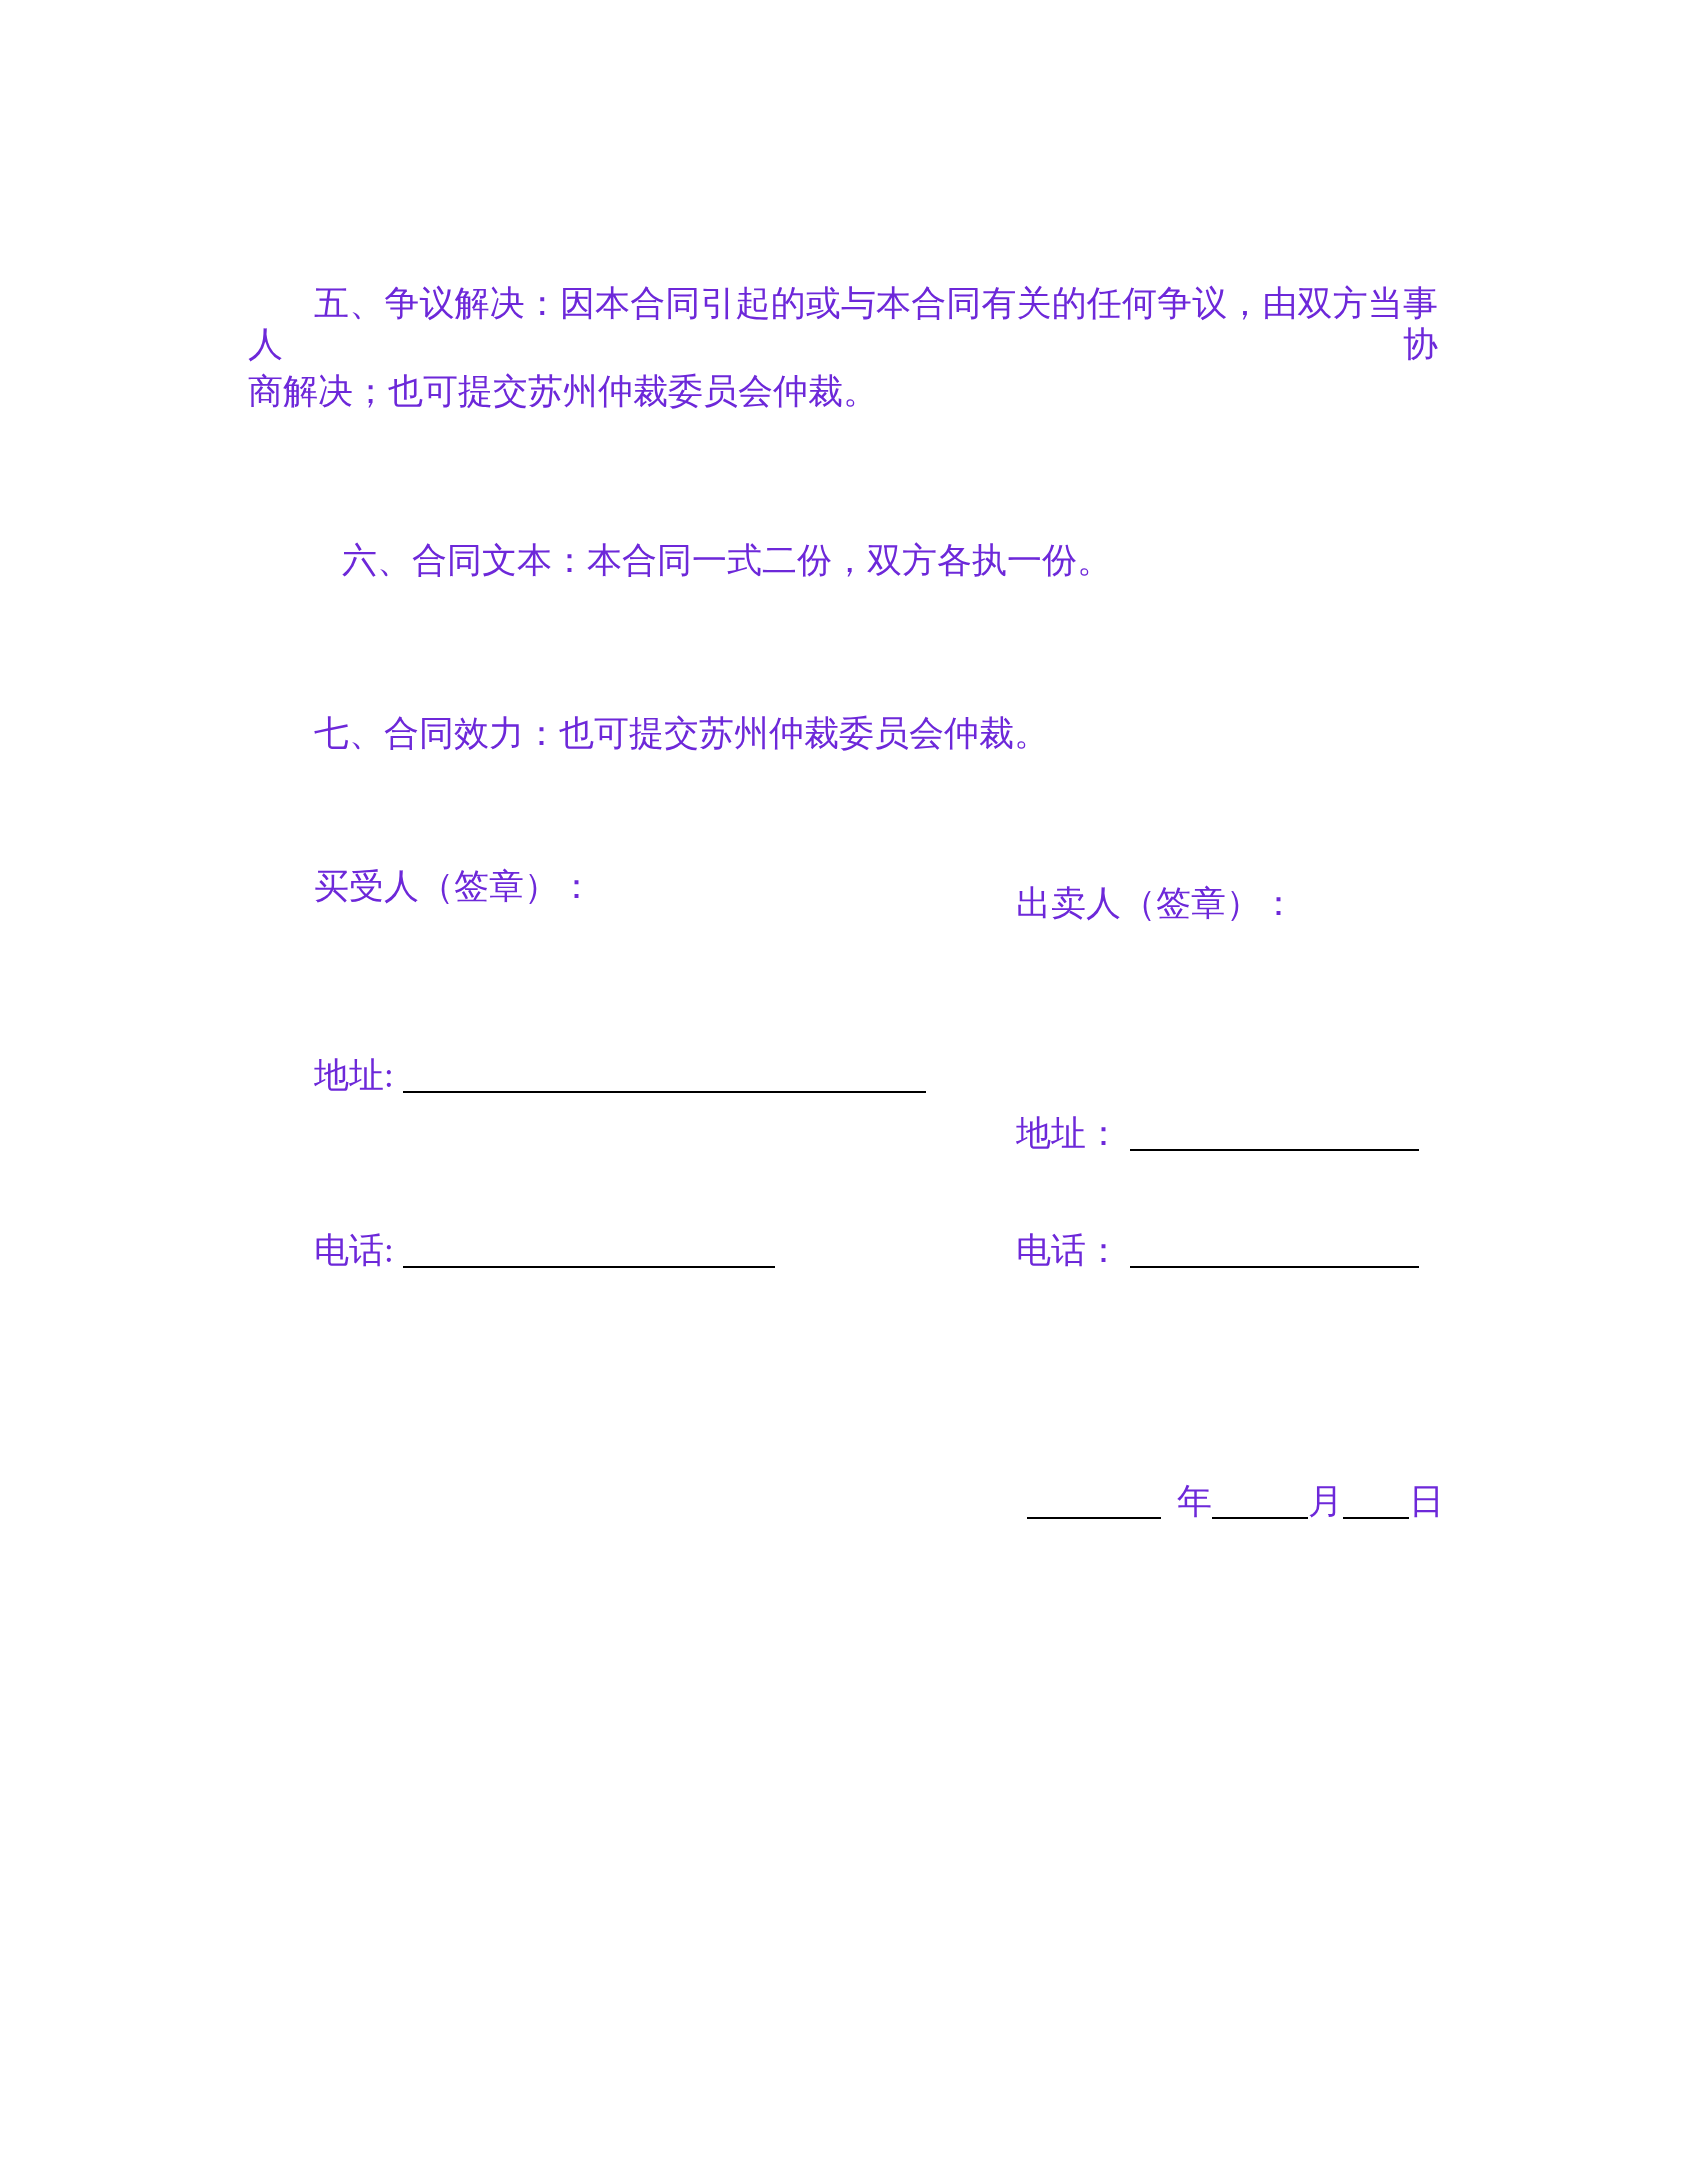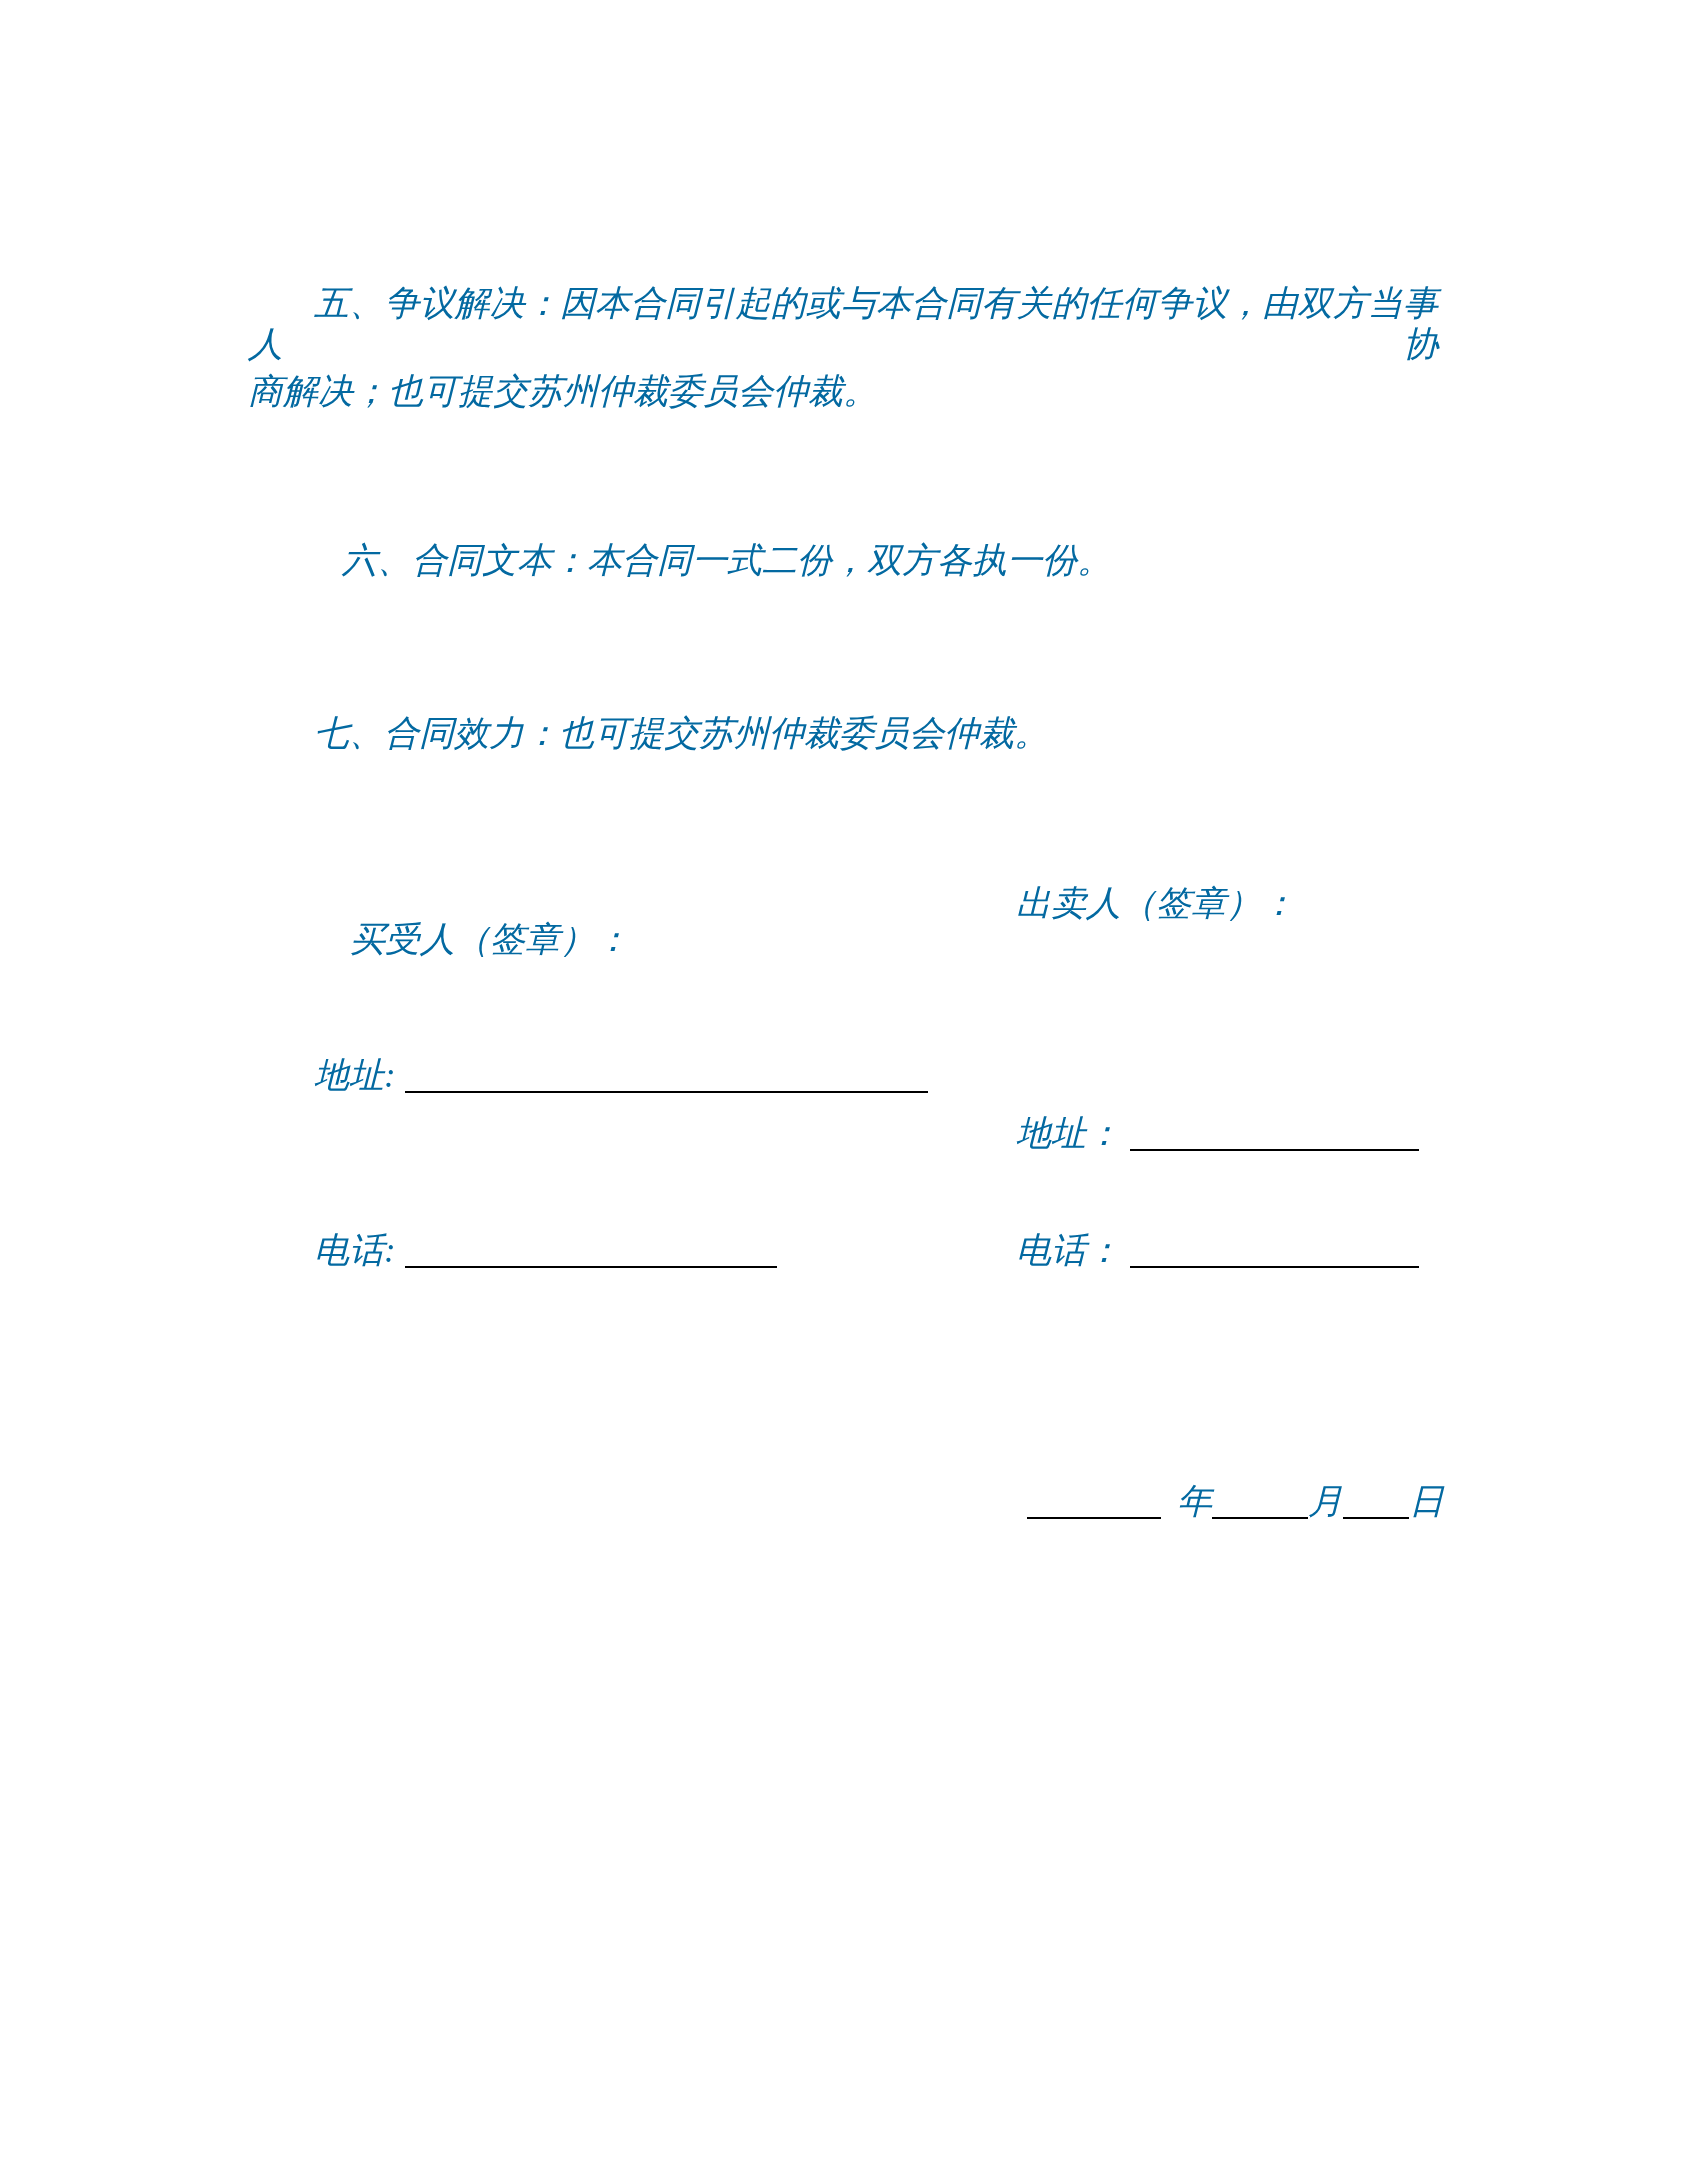--- a/index.html
+++ b/index.html
@@ -1,24 +1,23 @@
 <!DOCTYPE html>
 <html style="font-size:14.7px"><head>
 <meta charset="utf-8">
 <style>
   html,body{margin:0;padding:0;background:#ffffff;}
   .page{
     position:relative;
     width:1686px;height:2182px;
     background:#ffffff;
-    color:#0369a1;
+    color:#6d28d9;
     font-family:"Liberation Serif","DejaVu Serif",serif;
     font-size:35px;
     overflow:hidden;
-    font-style:italic;
   }
   .row{position:absolute;line-height:1.18;white-space:nowrap;}
   .para-first{
     left:248px;width:1190px;
     text-indent:66px;
     text-align:justify;
     text-align-last:justify;
     white-space:normal;
   }
   .cont{left:248px;}
@@ -45,21 +44,21 @@
 
 <div class="page">
 
   <div class="row para-first" style="top:283px;">五、争议解决：因本合同引起的或与本合同有关的任何争议，由双方当事人协</div>
   <div class="row cont" style="top:371px;">商解决；也可提交苏州仲裁委员会仲裁。</div>
 
   <div class="row indent" style="top:540px;margin-left:28px;">六、合同文本：本合同一式二份，双方各执一份。</div>
 
   <div class="row indent" style="top:713px;">七、合同效力：也可提交苏州仲裁委员会仲裁。</div>
 
-  <div class="row indent" style="top:919px;margin-left:36px;">买受人（签章）：</div>
+  <div class="row indent" style="top:866px;">买受人（签章）：</div>
   <div class="row col-right" style="top:883px;">出卖人（签章）：</div>
 
   <div class="row indent" style="top:1054px;text-align:right;">
     <span class="lbl">地址:</span><span class="blank w570"></span>
   </div>
   <div class="row col-right" style="top:1112px;">
     <span class="lbl">地址：</span><span class="blank w315"></span>
   </div>
 
   <div class="row indent" style="top:1229px;">

